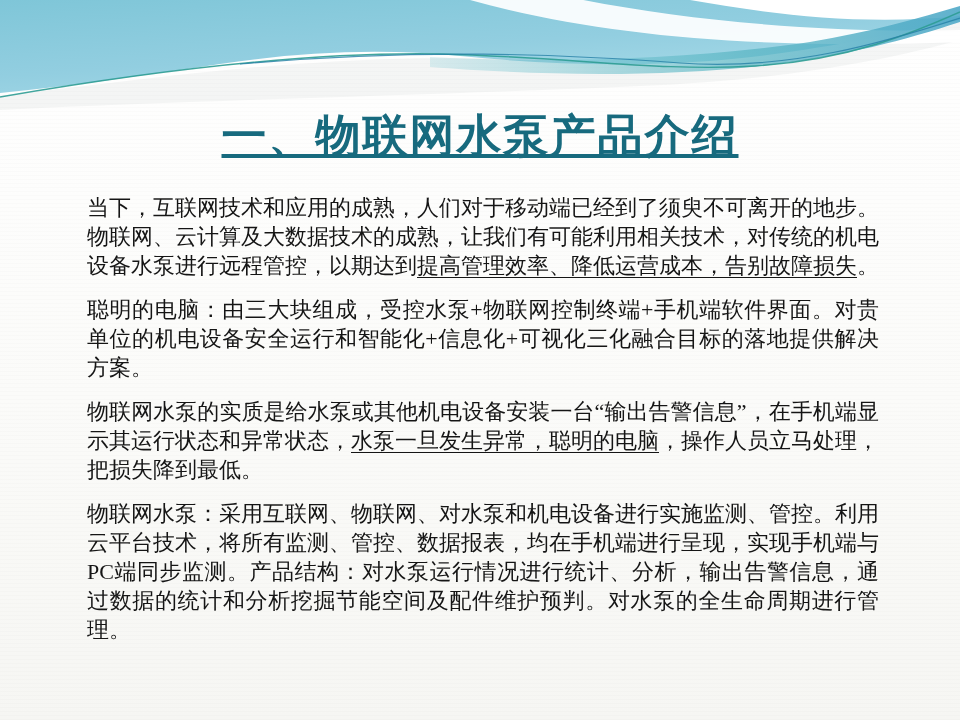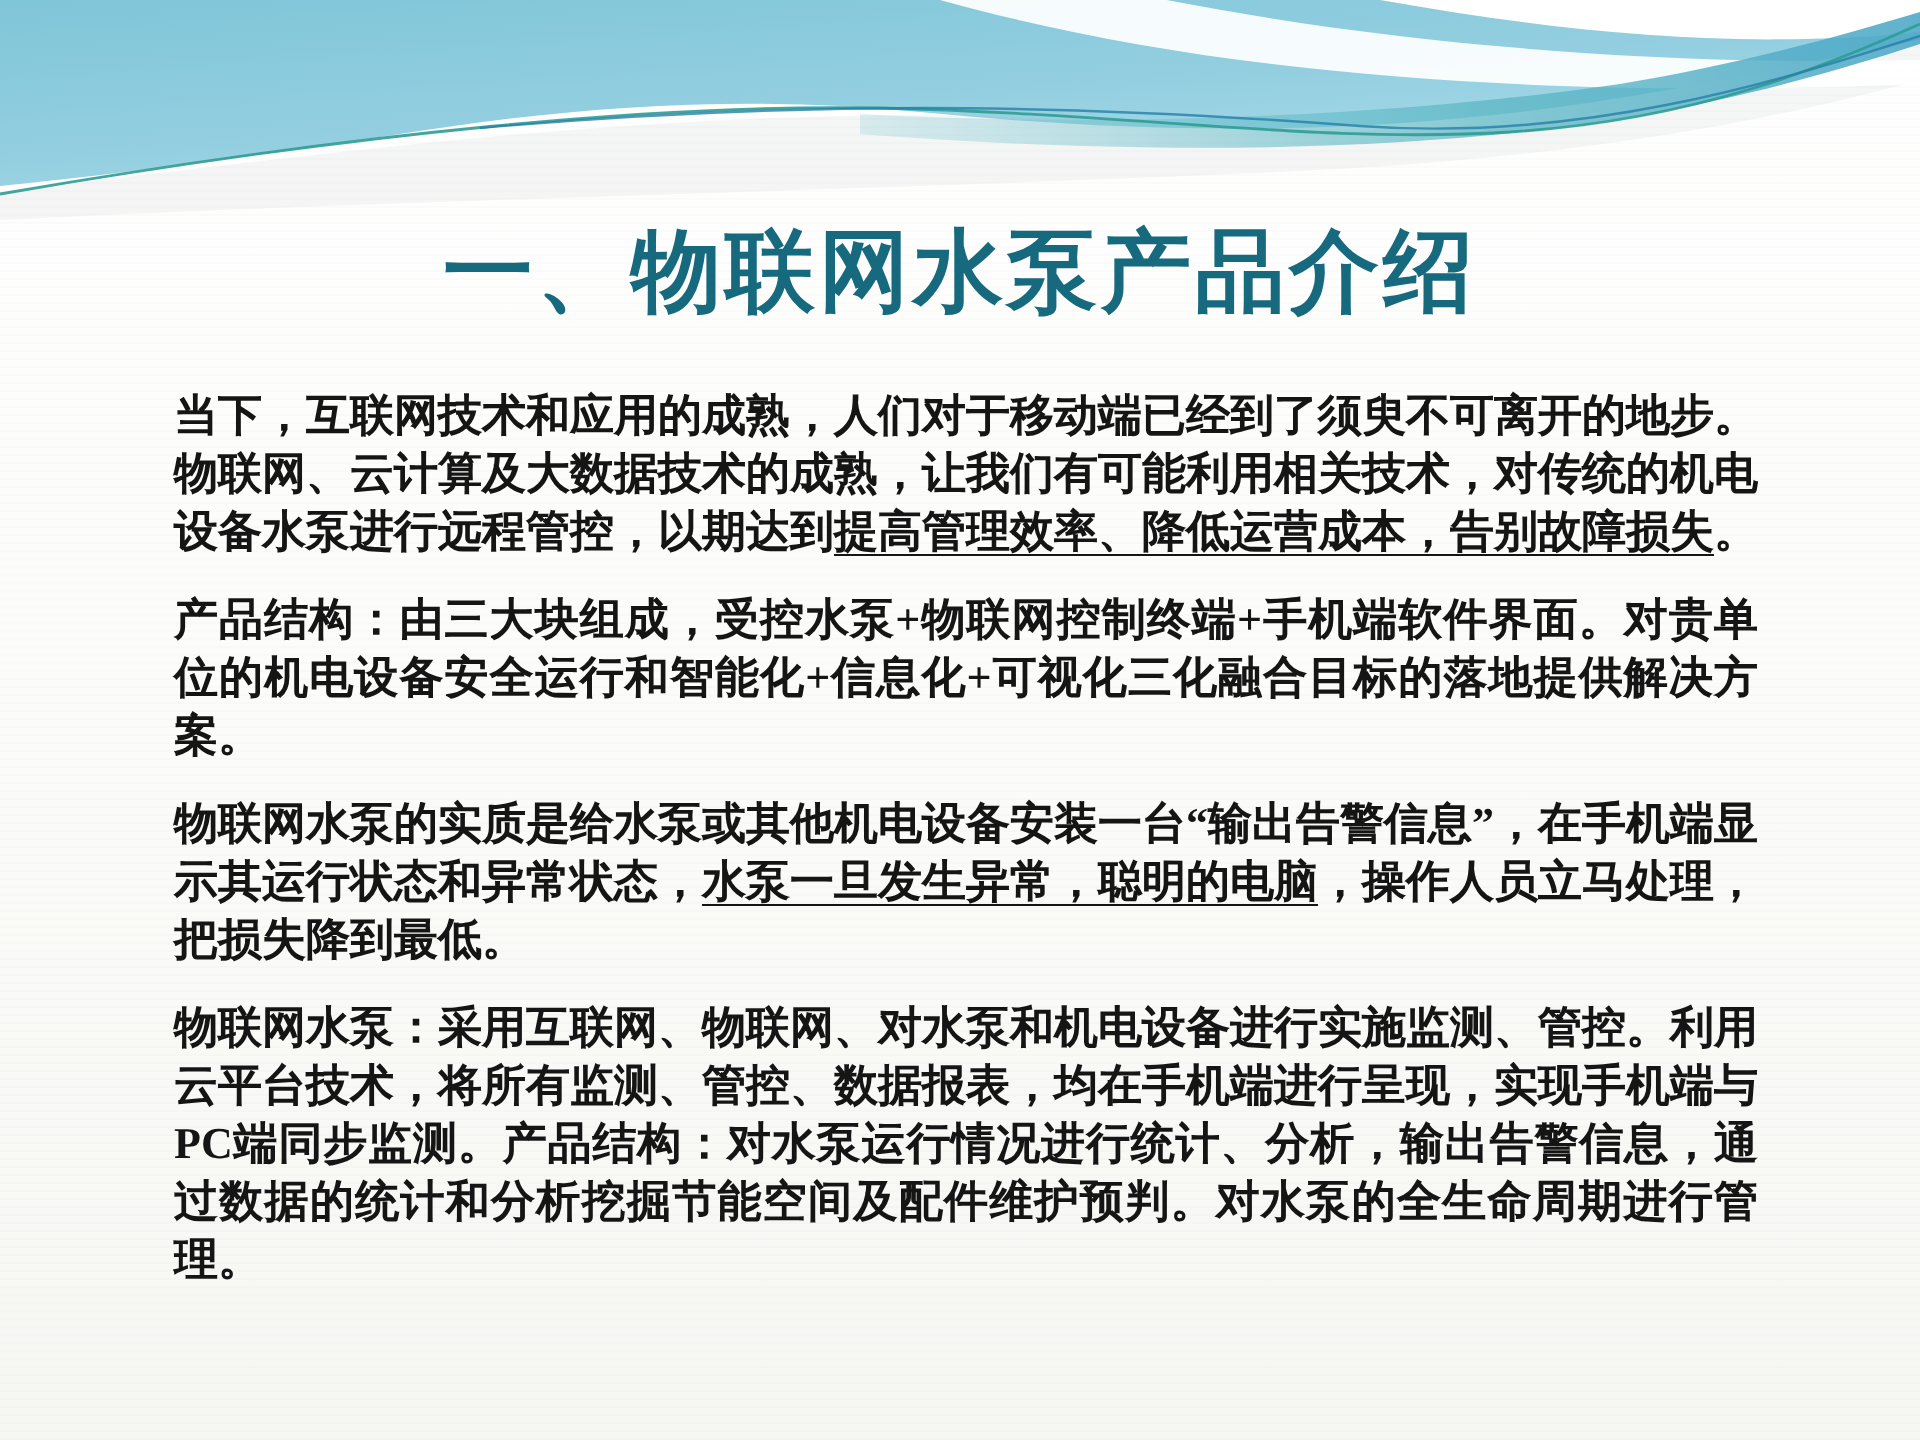--- a/index.html
+++ b/index.html
@@ -18,29 +18,30 @@
   }
   .slide-title{
     position:absolute;top:106px;left:0;width:960px;
     text-align:center;
     font-family:"Liberation Sans", sans-serif;
     font-weight:bold;
     font-size:45px;
     letter-spacing:2px;
     color:#176A7E;
     white-space:nowrap;
+    text-decoration:underline;
   }
   .body-text{
     position:absolute;top:193px;left:87px;width:792px;
     font-size:22px;
     line-height:29px;
     color:#151515;
     text-align:justify;
   }
-  .para{margin:0 0 15px 0;padding:0;font-weight:bold;}
+  .para{margin:0 0 15px 0;padding:0;}
   .uline{
     text-decoration:underline;
     text-decoration-thickness:1px;
     text-underline-offset:4px;
   }
 </style>
 </head>
 <body>
 
 <div class="slide">
@@ -72,18 +73,18 @@
              L960,22 C905,40 845,56 770,65 C650,79 520,74 430,67 Z" fill="url(#tealband)"></path>
 
     <path d="M0,97 C180,66 330,52 440,54 C570,57 660,72 755,66 C850,60 915,32 960,12" fill="none" stroke="#2E9C94" stroke-width="1.4" opacity="0.9"></path>
     <path d="M240,64 C420,48 560,54 680,63 C790,71 885,42 960,18" fill="none" stroke="#2680A6" stroke-width="1.2" opacity="0.8"></path>
   </svg>
 
   <div class="slide-title" style="color: rgb(23, 106, 126);">一、物联网水泵产品介绍</div>
 
   <div class="body-text">
       <p class="para"><span>当下，互联网技术和应用的成熟，人们对于移动端已经到了须臾不可离开的地步。物联网、云计算及大数据技术的成熟，让我们有可能利用相关技术，对传统的机电设备水泵进行远程管控，以期达到</span><span class="uline">提高管理效率、降低运营成本，告别故障损失</span><span>。</span></p>
-      <p class="para"><span>产品结构：由三大块组成，受控水泵+物联网控制终端+手机端软件界面。对贵单位的机电设备安全运行和智能化+信息化+可视化三化融合目标的落地提供解决方案。</span></p>
+      <p class="para"><span>聪明的电脑：由三大块组成，受控水泵+物联网控制终端+手机端软件界面。对贵单位的机电设备安全运行和智能化+信息化+可视化三化融合目标的落地提供解决方案。</span></p>
       <p class="para"><span>物联网水泵的实质是给水泵或其他机电设备安装一台“输出告警信息”，在手机端显示其运行状态和异常状态，</span><span class="uline">水泵一旦发生异常，聪明的电脑</span><span>，操作人员立马处理，把损失降到最低。</span></p>
       <p class="para"><span>物联网水泵：采用互联网、物联网、对水泵和机电设备进行实施监测、管控。利用云平台技术，将所有监测、管控、数据报表，均在手机端进行呈现，实现手机端与PC端同步监测。产品结构：对水泵运行情况进行统计、分析，输出告警信息，通过数据的统计和分析挖掘节能空间及配件维护预判。对水泵的全生命周期进行管理。</span></p>
     </div>
 
 </div>
 
 </body></html>

